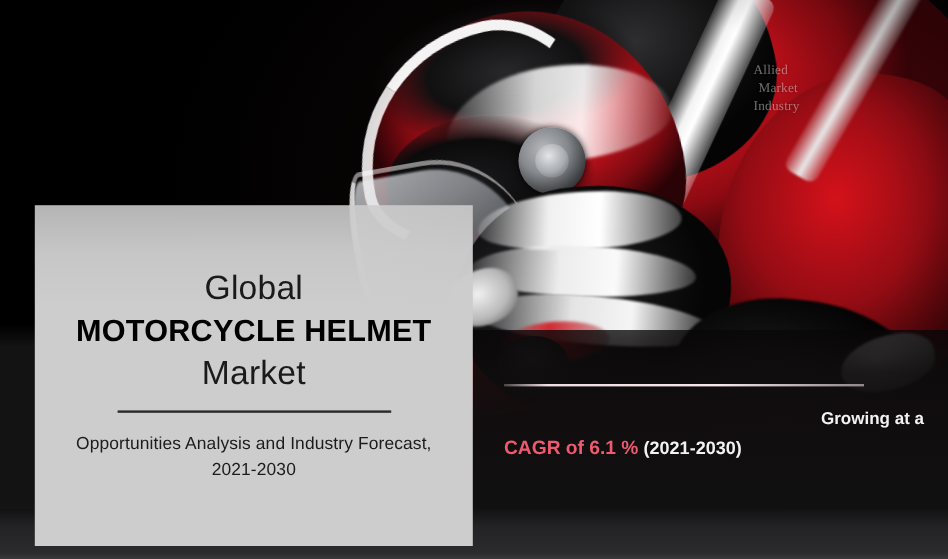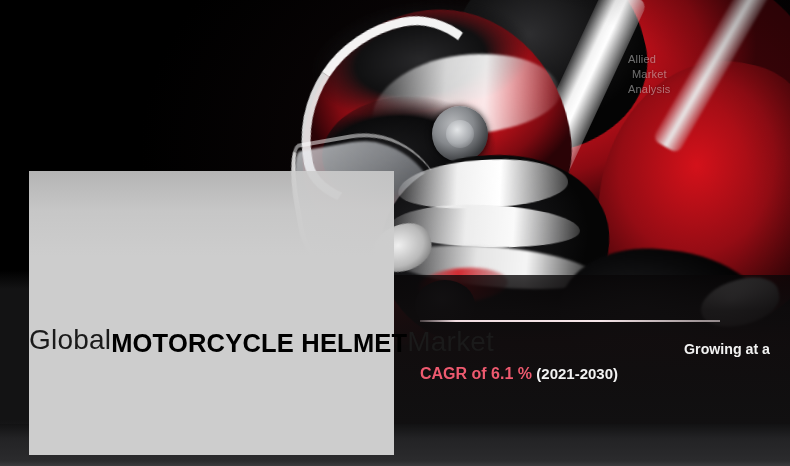--- a/index.html
+++ b/index.html
@@ -239,34 +239,34 @@
     pointer-events:none;
   }
 
   
   .watermark {
     position:absolute; left:618px; top:52px;
     width:96px;
     color:rgba(255,255,255,.42);
     font-size:11px; line-height:15px;
     letter-spacing:.2px;
-    font-family:Liberation Sans, sans-serif;
+    font-family:Liberation Serif, serif;
     text-shadow:0 0 2px rgba(0,0,0,.3);
     user-select:none;
   }
   .watermark .wm-l1 { padding-left:10px; }
   .watermark .wm-l2 { padding-left:14px; }
   .watermark .wm-l3 { padding-left:10px; }
 
   
   .card {
     position:absolute;
     left:29px; top:171px; width:365px; height:284px;
     background:linear-gradient(180deg, rgba(205,205,205,.88) 0%, rgba(205,205,205,.97) 14%, #cdcdcd 30%, #cdcdcd 100%);
-    display:flex; 
+    display:flex; flex-direction:column;
     align-items:center; justify-content:flex-start;
     padding-top:54px;
   }
   .t-global {
     font-size:28px; color:#1a1a1a; font-weight:400;
     letter-spacing:.2px; line-height:1.06;
   }
   .t-main {
     font-size:25.5px; color:#000; font-weight:700;
     letter-spacing:.2px; line-height:1.18; margin-top:6px;
@@ -344,28 +344,29 @@
     <div class="vig"></div>
   </div>
 
   <div class="band-rightdark"></div>
   <div class="band-left"></div>
   <div class="band-bottom"></div>
 
   <div class="watermark">
     <div class="wm-l1">Allied</div>
     <div class="wm-l2">Market</div>
-    <div class="wm-l3">Analysis</div>
+    <div class="wm-l3">Industry</div>
   </div>
 
   <div class="card">
     <div class="t-global">Global</div>
     <div class="t-main">MOTORCYCLE HELMET</div>
     <div class="t-market">Market</div>
     <div class="card-rule"></div>
+    <div class="t-sub">Opportunities Analysis and Industry Forecast, 2021-2030</div>
   </div>
 
   <div class="panel">
     <div class="panel-rule"></div>
     <div class="p-grow">Growing at a</div>
     <div class="p-cagr">
       <span class="accent" style="color: rgb(238, 90, 111); text-align: right;">CAGR of  6.1 %</span>
       <span class="years">(2021-2030)</span>
     </div>
   </div>

